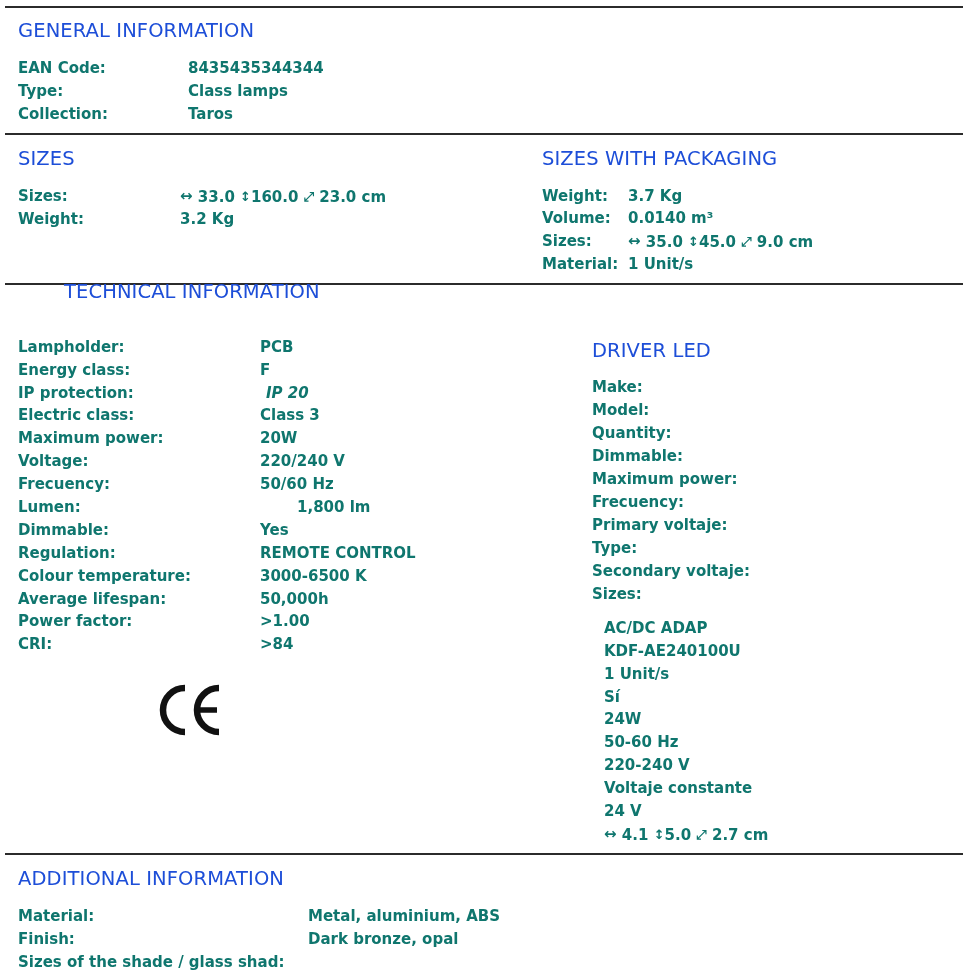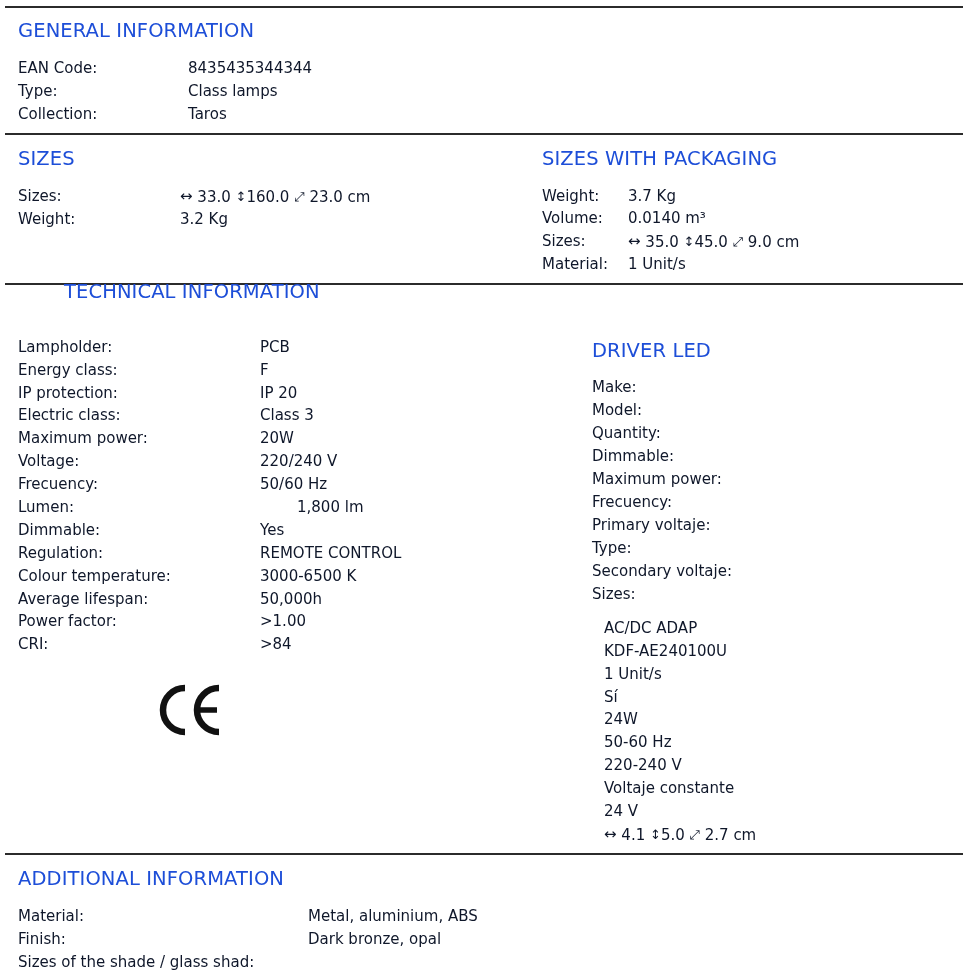--- a/index.html
+++ b/index.html
@@ -3,21 +3,21 @@
 <meta charset="utf-8">
 <style>
   html, body { margin: 0; padding: 0; background: #ffffff; }
   body {
     width: 964px; height: 977px; position: relative; overflow: hidden;
     font-family: "DejaVu Sans", "Liberation Sans", sans-serif;
     color: #2a2a2a;
   }
   .rule { position: absolute; left: 5px; width: 958px; height: 2px; background: #2b2b2b; }
   .h { position: absolute; font-size: 19.5px; color: #1d4ed8; letter-spacing: 0.1px; white-space: nowrap; }
-  .row { position: absolute; font-size: 15px; line-height: 23px; white-space: nowrap; color: #0f172a; }
+  .row { position: absolute; font-size: 15px; line-height: 23px; white-space: nowrap; color: #0f766e; font-weight: bold; }
   .lbl { position: absolute; left: 0; }
   .val { position: absolute; }
   .ico { display: inline-block; font-size: 13px; vertical-align: 1px; }
   .ico-h { font-size: 15px; vertical-align: 1px; }
   .ce {
     position: absolute; left: 157px; top: 684px; width: 64px; height: 52px;
   }
 </style>
 </head>
 <body>
@@ -95,21 +95,21 @@
     <div class="row" style="left:18px; top:336px; width:500px;">
         <span class="lbl">Lampholder:</span>
         <span class="val" style="left:242px;">PCB</span>
       </div>
     <div class="row" style="left:18px; top:359px; width:500px;">
         <span class="lbl">Energy class:</span>
         <span class="val" style="left:242px;">F</span>
       </div>
     <div class="row" style="left:18px; top:382px; width:500px;">
         <span class="lbl">IP protection:</span>
-        <span class="val" style="left:242px;">IP 20</span>
+        <span class="val" style="left:248px;font-style:italic;">IP 20</span>
       </div>
     <div class="row" style="left:18px; top:404px; width:500px;">
         <span class="lbl">Electric class:</span>
         <span class="val" style="left:242px;">Class 3</span>
       </div>
     <div class="row" style="left:18px; top:427px; width:500px;">
         <span class="lbl">Maximum power:</span>
         <span class="val" style="left:242px;">20W</span>
       </div>
     <div class="row" style="left:18px; top:450px; width:500px;">

